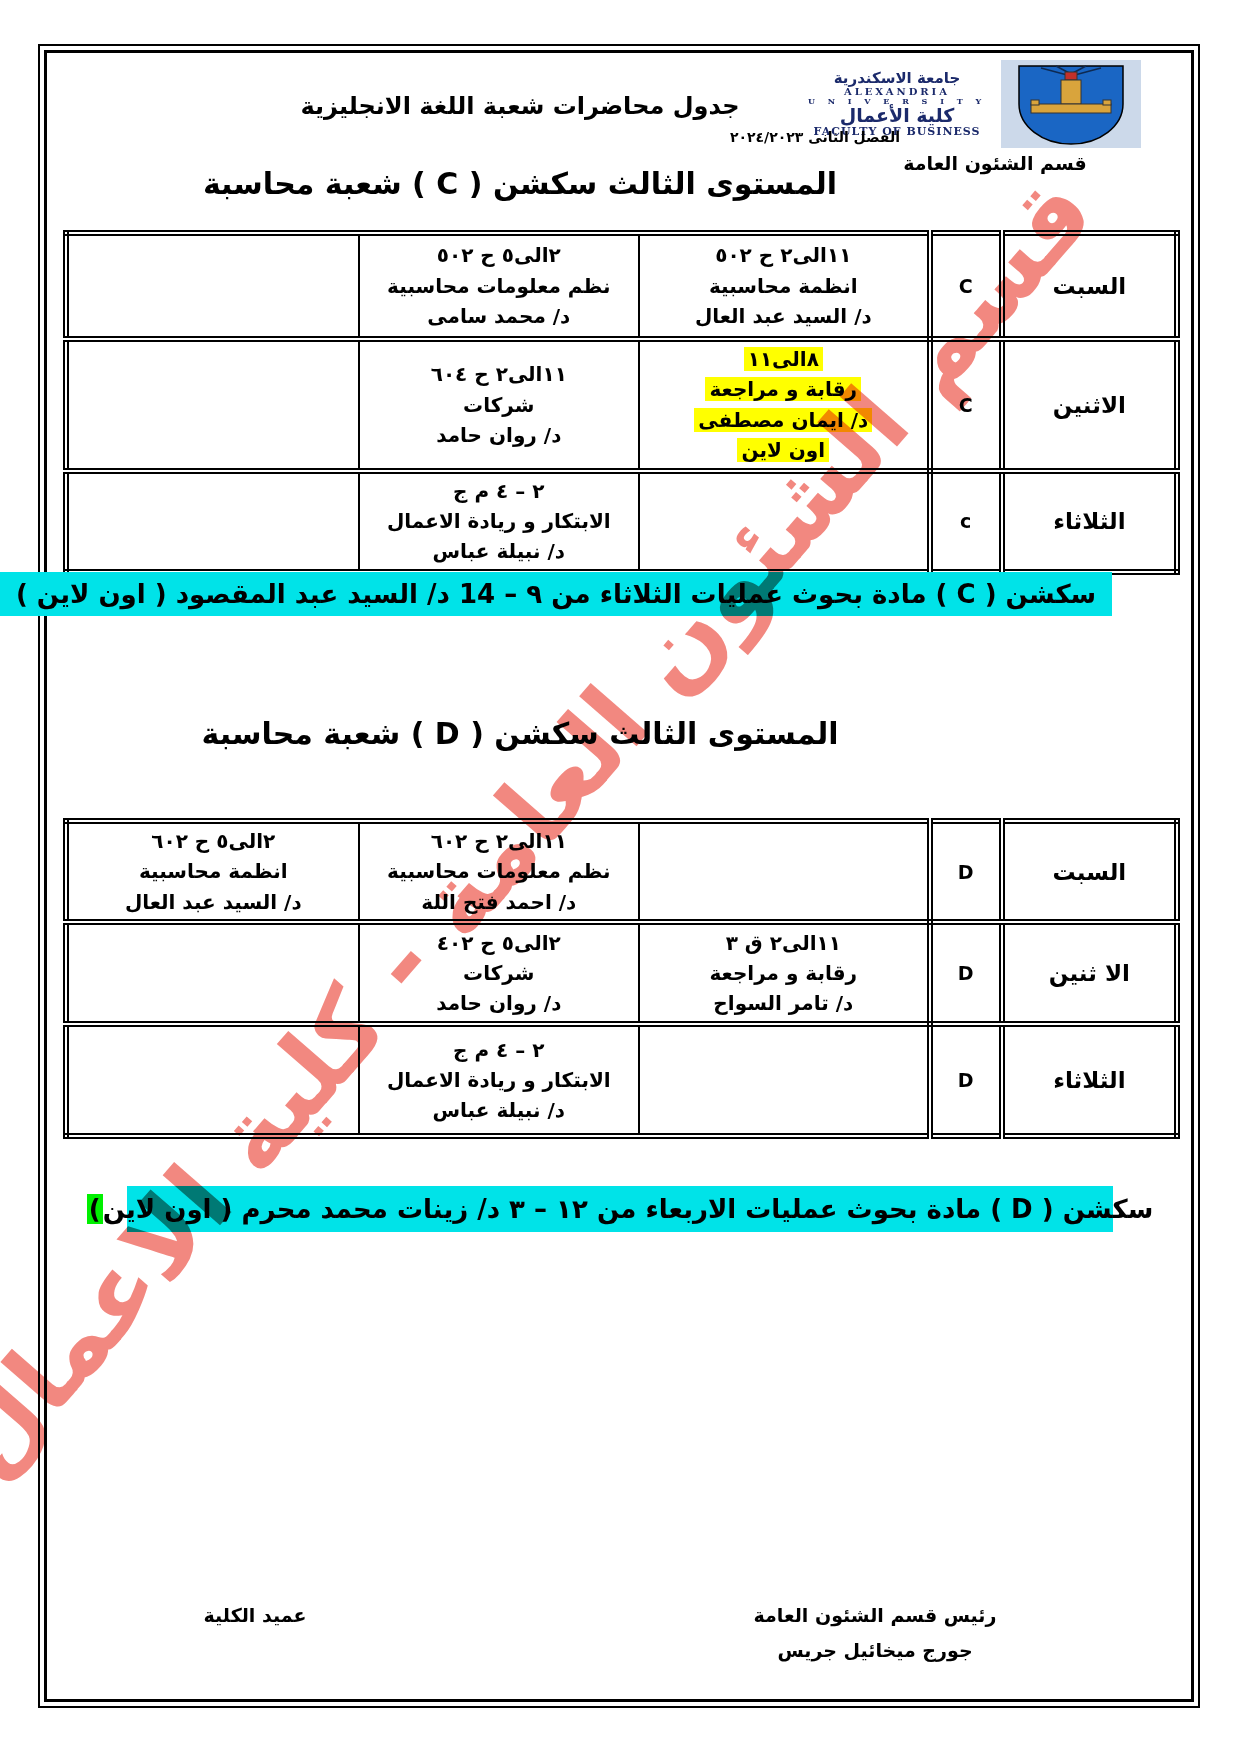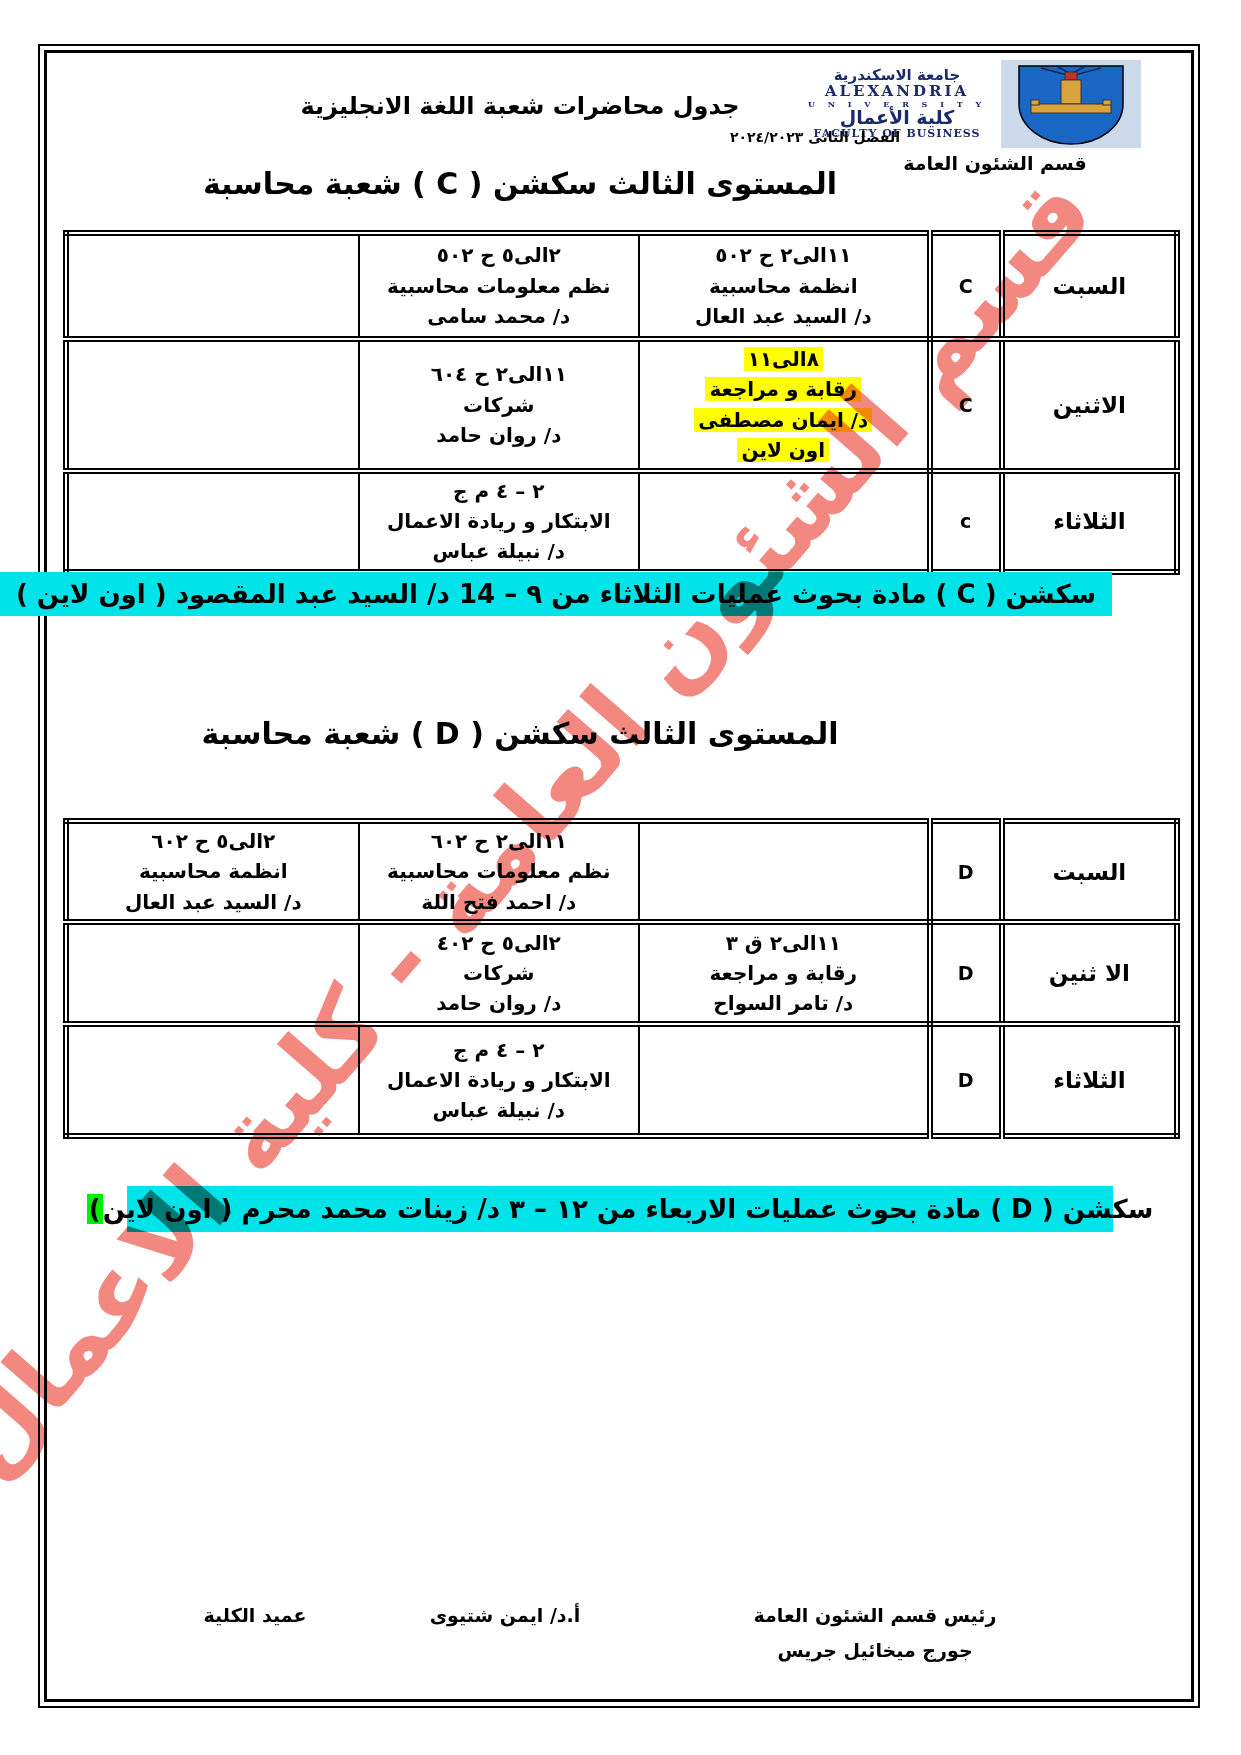--- a/index.html
+++ b/index.html
@@ -12,21 +12,21 @@
 
   
   .frame-outer { left:38px; top:44px; width:1162px; height:1664px; border:2px solid #000; }
   .frame-inner { position:absolute; left:4px; top:4px; right:4px; bottom:4px; border:3px solid #000; }
 
   
   .logo { left:793px; top:60px; width:348px; height:88px; display:flex; direction:ltr; }
   .logo-text { width:208px; height:100%; background:#fff; display:flex; flex-direction:column;
                align-items:center; justify-content:center; line-height:1.05; color:#1b2a6b; }
   .lg-ar  { font-size:15px; font-weight:bold; }
-  .lg-en  { font-size:15px; font-weight:bold; letter-spacing:3px; font-family:"DejaVu Serif", serif; }
+  .lg-en  { font-size:10px; font-weight:bold; letter-spacing:3px; font-family:"DejaVu Serif", serif; }
   .lg-en2 { font-size:8px;  letter-spacing:5px; font-family:"DejaVu Serif", serif;font-weight:bold; }
   .lg-fac { font-size:19px; font-weight:bold; }
   .lg-fen { font-size:11px; font-weight:bold; letter-spacing:1px; font-family:"DejaVu Serif", serif; }
   .logo-emblem { width:140px; height:100%; }
 
   .dept { left:840px; top:152px; width:310px; text-align:center; font-size:19px; font-weight:bold; }
 
   .t1 { left:140px; top:92px;  width:760px; text-align:center; font-size:24px; font-weight:bold; }
   .t2 { left:140px; top:129px; width:760px; text-align:right; font-size:14px; font-weight:bold; }
   .tc { left:110px; top:166px; width:820px; text-align:center; font-size:30px; font-weight:bold; }
@@ -213,19 +213,18 @@
 <div class="abs note note-d">
   <span>سكشن ( D ) مادة  بحوث عمليات  الاربعاء  من ١٢ – ٣  د/ زينات محمد محرم ( اون لاين </span>
     <span class="hl-g">)</span>
 </div>
 
 <div class="abs sig sig-right">
   <div>رئيس قسم الشئون العامة</div>
   <div>جورج ميخائيل جريس</div>
 </div>
 <div class="abs sig sig-mid">
-  <div>أ.د/ ايمن شتيوى</div>
 </div>
 <div class="abs sig sig-left">
   <div>عميد الكلية</div>
 </div>
 
 <div class="abs watermark">قسم الشئون العامة - كلية الاعمال</div>
 
 </body></html>

